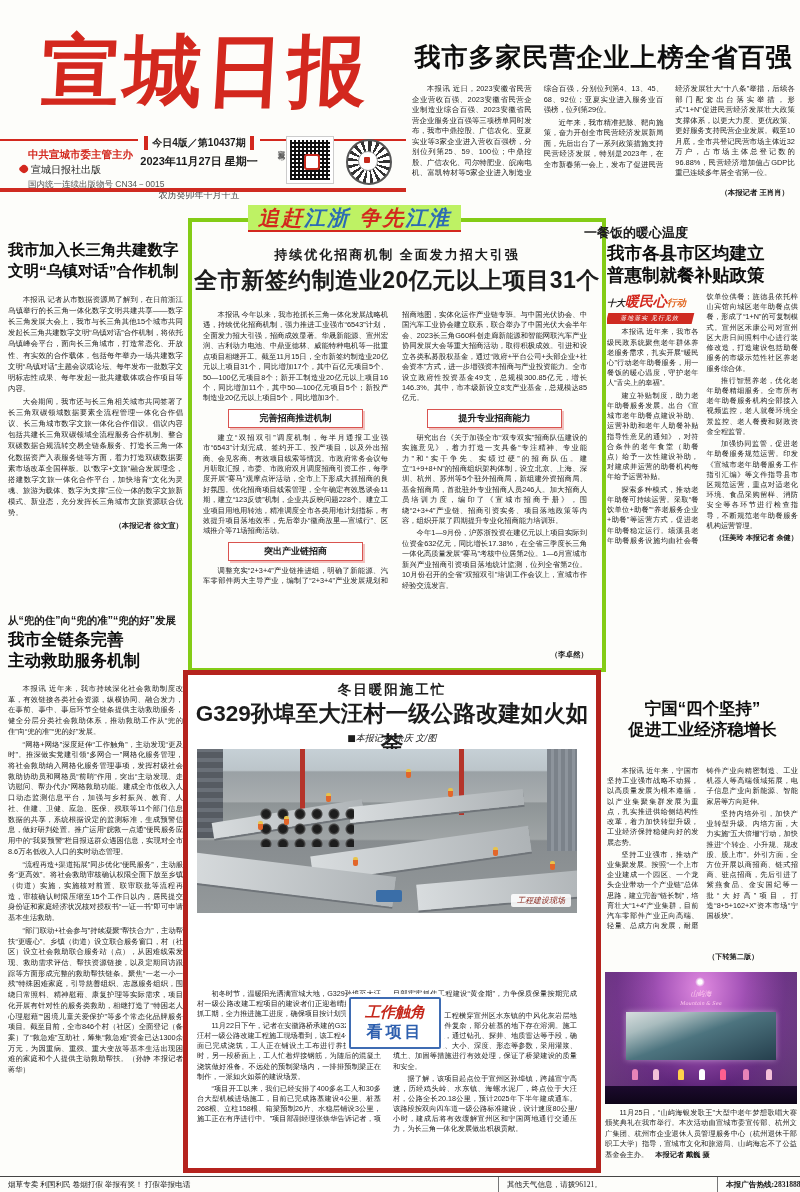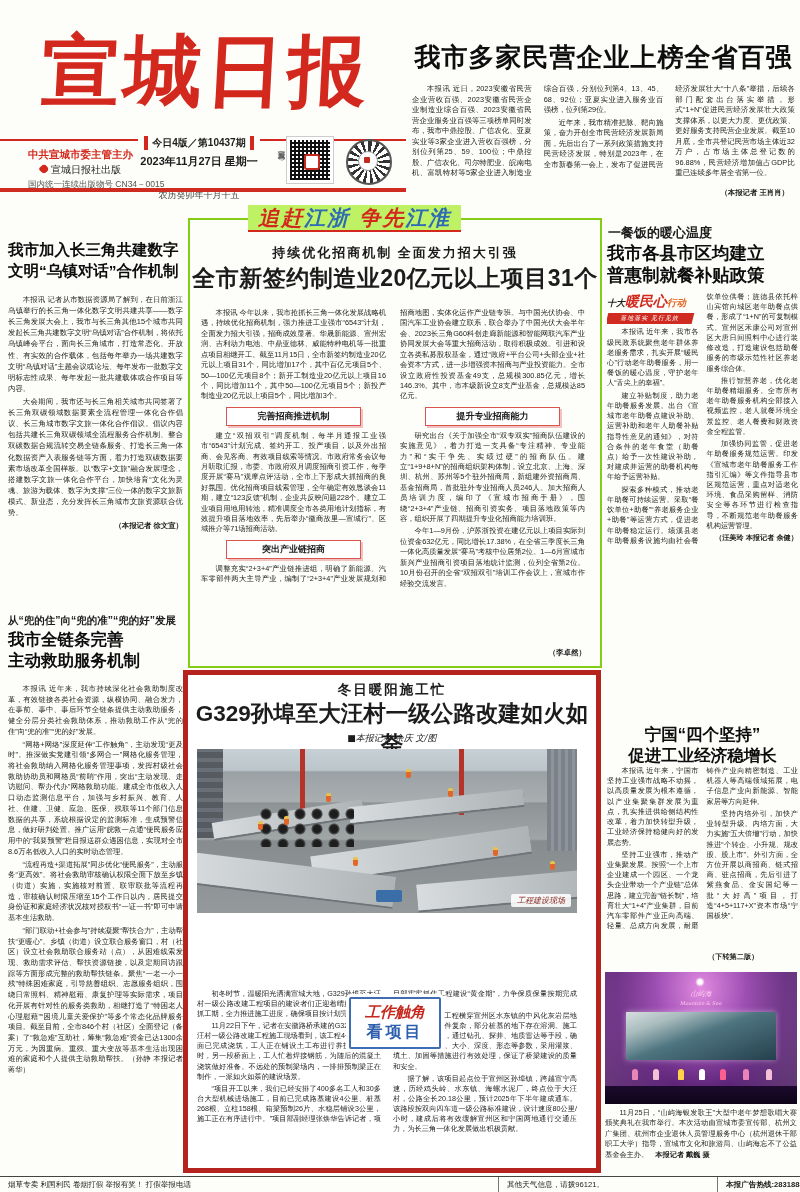--- a/index.html
+++ b/index.html
@@ -7,21 +7,21 @@
         font-family:"Liberation Sans",sans-serif;color:#1c1c1c;overflow:hidden;}
   .abs{position:absolute;}
   .jt{text-align:justify;}
   p{margin:0 0 2px 0;text-indent:2em;}
   .sig{text-align:right;text-indent:0;font-weight:bold;}
   
   .mast-title{left:42px;top:22px;width:370px;font-family:"DejaVu Serif",serif;font-weight:bold;
               font-size:78px;line-height:1.25;color:#d3281e;letter-spacing:4px;transform:skewX(-3deg);}
   .thin-red{height:2px;background:#d3281e;}
   .pub-line1{left:28px;top:148px;font-size:10.5px;font-weight:bold;color:#d3281e;}
-  .pub-line2{left:40px;top:163px;font-size:10px;color:#222;}
+  .pub-line2{left:20px;top:163px;font-size:10px;color:#222;}
   .pub-logo{display:inline-block;width:8px;height:8px;background:#d3281e;border-radius:2px 50% 50% 50%;transform:rotate(-45deg);margin-right:3px;}
   .pub-line3{left:28px;top:179px;font-size:8.5px;color:#555;}
   .date-block{left:140px;top:132px;width:118px;text-align:center;}
   .edition{display:inline-block;font-size:10px;font-weight:bold;border-left:4px solid #d3281e;border-right:4px solid #d3281e;padding:0 4px;background:#fdfdfa;}
   .date-main{font-size:11px;font-weight:bold;margin-top:4px;}
   .date-lunar{font-size:9px;color:#444;margin-top:20px;}
   .qr-label{left:276px;top:144px;writing-mode:vertical-rl;font-size:7.5px;color:#555;letter-spacing:1px;}
   .qr{left:290px;top:140px;width:40px;height:40px;background:
       repeating-linear-gradient(0deg,#111 0 2px,rgba(255,255,255,0) 2px 4px),
       repeating-linear-gradient(90deg,#111 0 2px,#fff 2px 4px);
@@ -34,35 +34,35 @@
   .mast-rule{left:0;top:188px;width:406px;height:4px;background:#cf2b21;}
   
   .top-headline{left:412px;top:40px;width:383px;text-align:center;font-size:26px;font-weight:bold;letter-spacing:1px;color:#0e0e0e;}
   .top-body{left:412px;top:84px;width:383px;height:114px;column-count:3;column-gap:12px;
             font-size:7.4px;line-height:1.42;overflow:hidden;}
   .top-byline{right:6px;bottom:0;background:#fdfdfa;font-size:7.4px;font-weight:bold;padding-left:4px;}
   
   .a1-head{left:8px;top:240px;width:176px;font-size:15.5px;font-weight:bold;line-height:1.35;color:#0d0d0d;}
   .a1-body{left:8px;top:294px;width:175px;height:308px;font-size:7.4px;line-height:1.5;overflow:hidden;}
   
-  .inv-box{left:188px;top:218px;width:410px;height:446px;border:2px solid #84cc16;background:#fdfdfa;}
+  .inv-box{left:188px;top:218px;width:410px;height:446px;border:4px solid #84cc16;background:#fdfdfa;}
   .banner{left:248px;top:205px;padding:0 10px;background:#bef264;font-family:"DejaVu Serif",serif;
           font-style:italic;font-weight:bold;font-size:21px;letter-spacing:2px;
           border-bottom:2px solid #d3281e;line-height:1.2;}
   .banner .r{color:#d3281e;} .banner .b{color:#2d6bb4;}
   .inv-kicker{left:0;top:24px;width:100%;text-align:center;font-size:13px;font-weight:bold;letter-spacing:2px;}
   .inv-headline{left:0;top:43px;width:100%;text-align:center;font-size:23px;font-weight:bold;letter-spacing:0.5px;}
   .inv-body{left:11px;top:88px;width:384px;height:348px;column-count:2;column-gap:14px;
             font-size:7.3px;line-height:1.43;overflow:hidden;}
   .sec-head{break-inside:avoid;width:72%;margin:5px auto 5px auto;border:1px solid #d9534f;
             box-shadow:2px 2px 0 rgba(217,83,79,.35);font-weight:bold;font-size:9px;
             text-align:center;padding:2px 0;background:#fff;}
   .inv-sig{right:14px;bottom:8px;font-size:7.5px;font-weight:bold;background:#fdfdfa;}
   
-  .cant-kicker{left:608px;top:224px;width:190px;font-size:13px;font-weight:bold;}
+  .cant-kicker{left:584px;top:224px;width:190px;font-size:13px;font-weight:bold;}
   .cant-head{left:607px;top:243px;width:191px;font-size:17.5px;font-weight:bold;line-height:1.25;color:#0d0d0d;}
   .cant-body{left:607px;top:292px;width:191px;height:398px;column-count:2;column-gap:8px;
              font-size:7.2px;line-height:1.42;overflow:hidden;}
   .nuan-badge{break-inside:avoid;width:86px;margin:0 0 4px 0;}
   .nuan-row1{white-space:nowrap;}
   .nuan-shida{font-size:9px;font-weight:bold;font-style:italic;}
   .nuan-min{font-size:14px;font-weight:bold;color:#d3281e;font-style:italic;}
   .nuan-act{font-size:9.5px;font-weight:bold;color:#e2661f;font-style:italic;}
   .nuan-row2{margin-top:1px;background:#cf2b21;color:#fff;font-size:6px;text-align:center;
              transform:skewX(-14deg);padding:1px 0;letter-spacing:1px;}
@@ -89,21 +89,21 @@
   .bld-l{left:0;top:0;width:26px;height:54%;background:repeating-linear-gradient(0deg,#565b62 0 6px,#6a7078 6px 10px);}
   .bld-r{right:0;top:0;width:30px;height:62%;background:repeating-linear-gradient(90deg,#7b828a 0 4px,#8d949c 4px 7px);}
   .post{width:5px;height:40%;top:0;background:#b5342a;}
   .beam{height:16px;background:linear-gradient(90deg,#d8dcde,#aeb3b6);box-shadow:0 2px 0 #6f7479;}
   .pipes{left:16%;top:34%;width:96px;height:42px;background:
       radial-gradient(circle 6px at 8px 9px,#1d1d1d 3.5px,#4d4d4d 5px,rgba(0,0,0,0) 6px);
       background-size:17px 15px;}
   .wk{width:5px;height:9px;border-radius:2px;background:linear-gradient(#e8c24a 0 30%,#e2662a 30% 100%);}
   .mach{background:#3a6ea8;}
   
-  .ng-head{left:607px;top:698px;width:191px;text-align:center;font-size:16.5px;font-weight:bold;line-height:1.3;color:#0d0d0d;margin-top:26px;}
+  .ng-head{left:607px;top:698px;width:191px;text-align:center;font-size:16.5px;font-weight:bold;line-height:1.3;color:#0d0d0d;}
   .ng-body{left:607px;top:766px;width:191px;height:200px;column-count:2;column-gap:8px;
            font-size:7.2px;line-height:1.42;overflow:hidden;}
   .ng-cont{right:607px;right:auto;left:708px;top:952px;font-size:7.2px;font-weight:bold;background:#fdfdfa;}
   
   .stage{left:605px;top:972px;width:192px;height:132px;overflow:hidden;background:
      radial-gradient(ellipse at 50% 12%,#e08ae0 0%,#a554b8 30%,#5c2478 62%,#2e0f45 100%);}
   .st-beam{position:absolute;left:-12%;top:-14%;width:70%;height:130%;
      background:linear-gradient(78deg,rgba(255,170,255,.35),rgba(255,170,255,0) 60%);}
   .st-beam2{position:absolute;right:-12%;top:-14%;width:70%;height:130%;
      background:linear-gradient(-78deg,rgba(255,200,255,.3),rgba(255,200,255,0) 60%);}
@@ -112,21 +112,21 @@
      box-shadow:0 0 6px rgba(255,255,255,.4);}
   .st-sun{position:absolute;left:47%;top:4%;width:10px;height:10px;border-radius:50%;
      background:radial-gradient(#fff 30%,rgba(255,255,255,0) 70%);}
   .st-title{position:absolute;left:0;top:14%;width:100%;text-align:center;color:#ffc9ef;
      font-size:7px;font-family:"DejaVu Serif",serif;font-style:italic;line-height:1.2;}
   .pf{position:absolute;bottom:18%;width:6px;height:11px;border-radius:3px 3px 1px 1px;}
   .st-floor{position:absolute;left:0;bottom:0;width:100%;height:14%;background:linear-gradient(#1c0a2e,#0e0518);}
   .stage-cap{left:605px;top:1108px;width:192px;font-size:7.2px;line-height:1.45;overflow:hidden;height:62px;}
   
   .footer{left:0;top:1176px;width:800px;height:16px;border-top:1.5px solid #444;display:flex;font-size:7.6px;}
-  .fcell{padding:3px 8px 8px 8px;white-space:nowrap;overflow:hidden;}
+  .fcell{padding:3px 8px 8px 8px;white-space:nowrap;overflow:hidden;font-family:Liberation Serif, serif;}
   .f1{width:482px;} .f2{width:202px;border-left:1px solid #777;} .f3{flex:1;border-left:1px solid #777;font-weight:bold;}
 </style>
 </head>
 <body>
 
 <div id="page">
 
   <div class="abs mast-title">宣城日报</div>
   <div class="abs thin-red" style="left:0;top:139px;width:138px;"></div>
   <div class="abs thin-red" style="left:260px;top:139px;width:146px;"></div>
@@ -266,21 +266,21 @@
     </div>
   </div>
 
   <div class="abs ng-head">
     <div>宁国“四个坚持”</div>
     <div>促进工业经济稳增长</div>
   </div>
   <div class="abs ng-body jt">
     <p>本报讯 近年来，宁国市坚持工业强市战略不动摇，以高质量发展为根本遵循，以产业集聚集群发展为重点，扎实推进供给侧结构性改革，着力加快转型升级，工业经济保持稳健向好的发展态势。</p>
     <p>坚持工业强市，推动产业集聚发展。按照“一个上市企业建成一个园区、一个龙头企业带动一个产业链”总体思路，建立完善“链长制”，培育壮大“1+4”产业集群，目前汽车零部件产业正向高端、轻量、总成方向发展，耐磨铸件产业向精密制造、工业机器人等高端领域拓展，电子信息产业向新能源、智能家居等方向延伸。</p>
-    <p>坚持内培外引，加快产业转型升级。内培方面，大力实施“五大倍增”行动，加快推进“个转企、小升规、规改股、股上市”。外引方面，全方位开展以商招商、链式招商、驻点招商，先后引进了紫燕食品、金安国纪等一批“大好高”项目，打造“4+5+117+X”资本市场“宁国板块”。</p>
+    <p>坚持内培外引，加快产业转型升级。内培方面，大力实施“五大倍增”行动，加快推进“个转企、小升规、规改股、股上市”。外引方面，全方位开展以商招商、链式招商、驻点招商，先后引进了紫燕食品、金安国纪等一批“大好高”项目，打造“8+5+162+X”资本市场“宁国板块”。</p>
   </div>
   <div class="abs ng-cont">（下转第二版）</div>
 
   <div class="abs stage">
     <div class="st-beam"></div>
     <div class="st-beam2"></div>
     <div class="st-title">
       <span>山屿海</span><br>
       <span style="font-size:5px;">Mountain &amp; Sea</span>
     </div>

